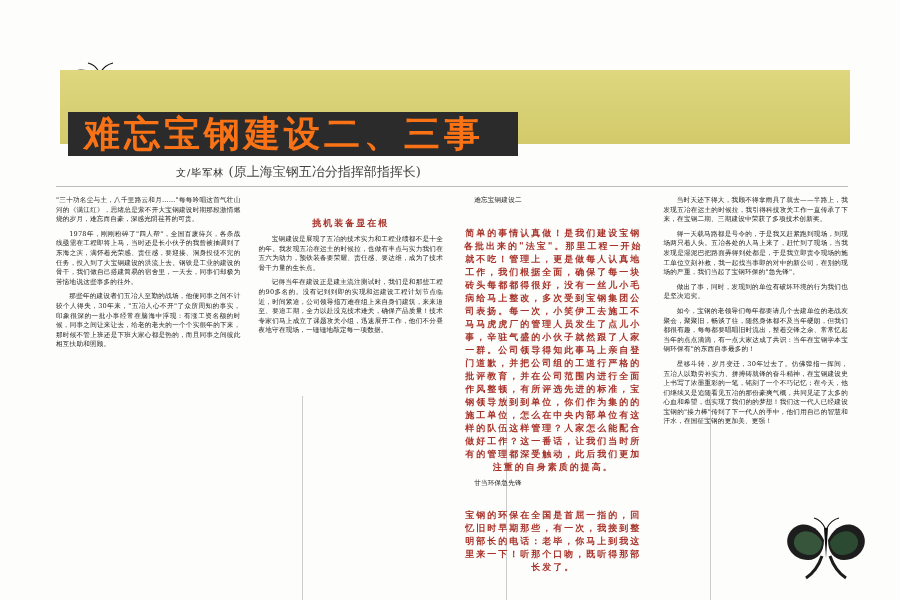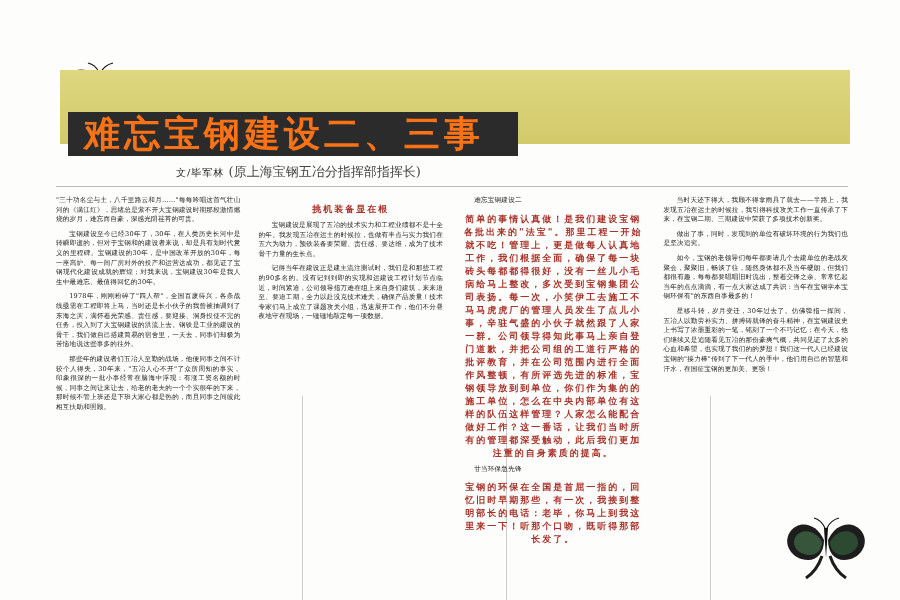--- a/index.html
+++ b/index.html
@@ -81,21 +81,21 @@
     font-family:"DejaVu Serif","Liberation Serif",serif;
     font-size:6.6px;
     line-height:9.6px;
     color:#1c1c1c;
     text-align:justify;
     text-indent:13.2px;
     letter-spacing:0.2px;
     word-break:break-all;
   }
   .sec-head{
-    margin:7px 0 5px 0;
+    margin:21px 0 5px 0;
     font-family:"DejaVu Serif","Liberation Serif",serif;
     font-size:9px;
     font-weight:bold;
     color:#a8332a;
     text-align:center;
     letter-spacing:2px;
   }
   .col-1 .first{
     text-indent:0;
   }
@@ -127,21 +127,20 @@
     <span>文/毕军林</span>
     <span class="role">(原上海宝钢五冶分指挥部指挥长)</span>
   </div>
 
   <div class="rule" style="left:56px;top:186px;width:792px;"></div>
 
   <div class="cols">
 
     <div class="col col-1">
       <p class="first">"三十功名尘与土，八千里路云和月……"每每吟唱这首气壮山河的《满江红》，思绪总是萦不开大宝钢建设时期那段激情燃烧的岁月，难忘而自豪，深感光阴荏苒的可贵。</p>
-      <p>宝钢建设至今已经30年了，30年，在人类历史长河中是转瞬即逝的，但对于宝钢和的建设者来说，却是具有划时代意义的里程碑。宝钢建设的30年，是中国改革开放的30年，每一座高炉、每一间厂房对外的投产和运营达成功，都见证了宝钢现代化建设成就的辉煌；对我来说，宝钢建设30年是我人生中最难忘、最值得回忆的30年。</p>
       <p>1978年，刚刚粉碎了"四人帮"，全国百废待兴，各条战线亟需在工程即将上马，当时还是长小伙子的我曾被抽调到了东海之滨，满怀着光荣感、责任感，要迎接、洞身投使不完的任务，投入到了大宝钢建设的洪流上去。钢铁是工业的建设的骨干，我们做自己搭建简易的宿舍里，一天去，同事们却极为苦恼地说这些事多的往外。</p>
       <p>那些年的建设者们五冶人至勤的战场，他便同事之间不计较个人得失，30年来，"五冶人心不开"了众所周知的事实，印象很深的一批小事经常在脑海中浮现：有涨工资名额的时候，同事之间让来让去，给老的老夫的一个个实很年的下来，那时候不管上班还是下班大家心都是热的，而且同事之间彼此相互扶助和照顾。</p>
     </div>
 
     <div class="vrule" style="left:246px;top:200px;height:370px;"></div>
 
     <div class="col col-2">
       <div class="sec-head">挑机装备显在根</div>
       <p>宝钢建设是展现了五冶的技术实力和工程业绩都不是十全的年。我发现五冶在运土的时候拉，也做有丰点与实力我们在五六为动力，预铁装备要荣耀、责任感、要达维，成为了技术骨干力量的生长点。</p>
       <p>记得当年在建设正是建主流注测试时，我们是和那些工程的90多名的。没有记到到即的实现和运建设工程计划节点临近，时间紧迫，公司领导指万难在组上来自身们建筑，来来迫至、要迫工期，全力以赴没克技术难关，确保产品质量！技术专家们马上成立了课题攻关小组，迅速展开工作，他们不分昼夜地守在现场，一锤锤地敲定每一项数据。</p>
@@ -154,20 +153,21 @@
       <div class="sec-head">简单的事情认真做！是我们建设宝钢各批出来的"法宝"。那里工程一开始就不吃！管理上，更是做每人认真地工作，我们根据全面，确保了每一块砖头每都都得很好，没有一丝儿小毛病给马上整改，多次受到宝钢集团公司表扬。每一次，小笑伊工去施工不马马虎虎厂的管理人员发生了点儿小事，辛驻气盛的小伙子就然跟了人家一群。公司领导得知此事马上亲自登门道歉，并把公司组的工道行严格的批评教育，并在公司范围内进行全面作风整顿，有所评选先进的标准，宝钢领导放到到单位，你们作为集的的施工单位，怎么在中央内部单位有这样的队伍这样管理？人家怎么能配合做好工作？这一番话，让我们当时所有的管理都深受触动，此后我们更加注重的自身素质的提高。</div>
       <p>甘当环保急先锋</p>
       <div class="sec-head">宝钢的环保在全国是首屈一指的，回忆旧时早期那些，有一次，我接到整明部长的电话：老毕，你马上到我这里来一下！听那个口吻，既听得那部长发了。</div>
       <p></p>
     </div>
 
     <div class="vrule" style="left:654px;top:200px;height:370px;"></div>
 
     <div class="col col-4">
       <p class="first">当时天还下得大，我顾不得拿雨具了就去——半路上，我发现五冶在运土的时候拉，我引得科技攻关工作一直传承了下来，在宝钢二期、三期建设中荣获了多项技术创新奖。</p>
+      <p>得一天载马路都是号令的，于是我又赶紧跑到现场，到现场两只着人头。五冶各处的人马上来了，赶忙到了现场，当我发现是湿泥巴把路面弄得到处都是，于是我立即责令现场的施工单位立刻补救，我一起找当事即的对中的新公司，在别的现场的严重，我们当起了宝钢环保的"急先锋"。</p>
       <p>做出了事，同时，发现到的单位有破坏环境的行为我们也是坚决追究。</p>
       <p>如今，宝钢的老领导们每年都要请几个去建单位的老战友聚会，聚聚旧，畅谈了往，随然身体都不及当年硬朗，但我们都很有趣，每每都要唱唱旧时流出，整着交锋之余、常常忆起当年的点点滴滴，有一点大家达成了共识：当年在宝钢学本宝钢环保有"的东西自事最多的！</p>
       <p>星移斗转，岁月变迁，30年过去了。仿佛弹指一挥间，五冶人以勤劳补实力、拼搏铸就锋的奋斗精神，在宝钢建设史上书写了浓墨重彩的一笔，铭刻了一个不巧记忆；在今天，他们继续又是追随看见五冶的那份豪爽气概，共同见证了太多的心血和希望，也实现了我们的的梦想！我们这一代人已经建设宝钢的"接力棒"传到了下一代人的手中，他们用自己的智慧和汗水，在国征宝钢的更加美、更强！</p>
     </div>
 
   </div>
 
   <svg class="butterfly-bottom" viewBox="0 0 90 72">
     <g>
       <path d="M42 30 C34 12 16 10 8 22 C0 34 10 50 26 50 C36 50 42 42 42 30 Z" fill="#1d1d1d"></path>

